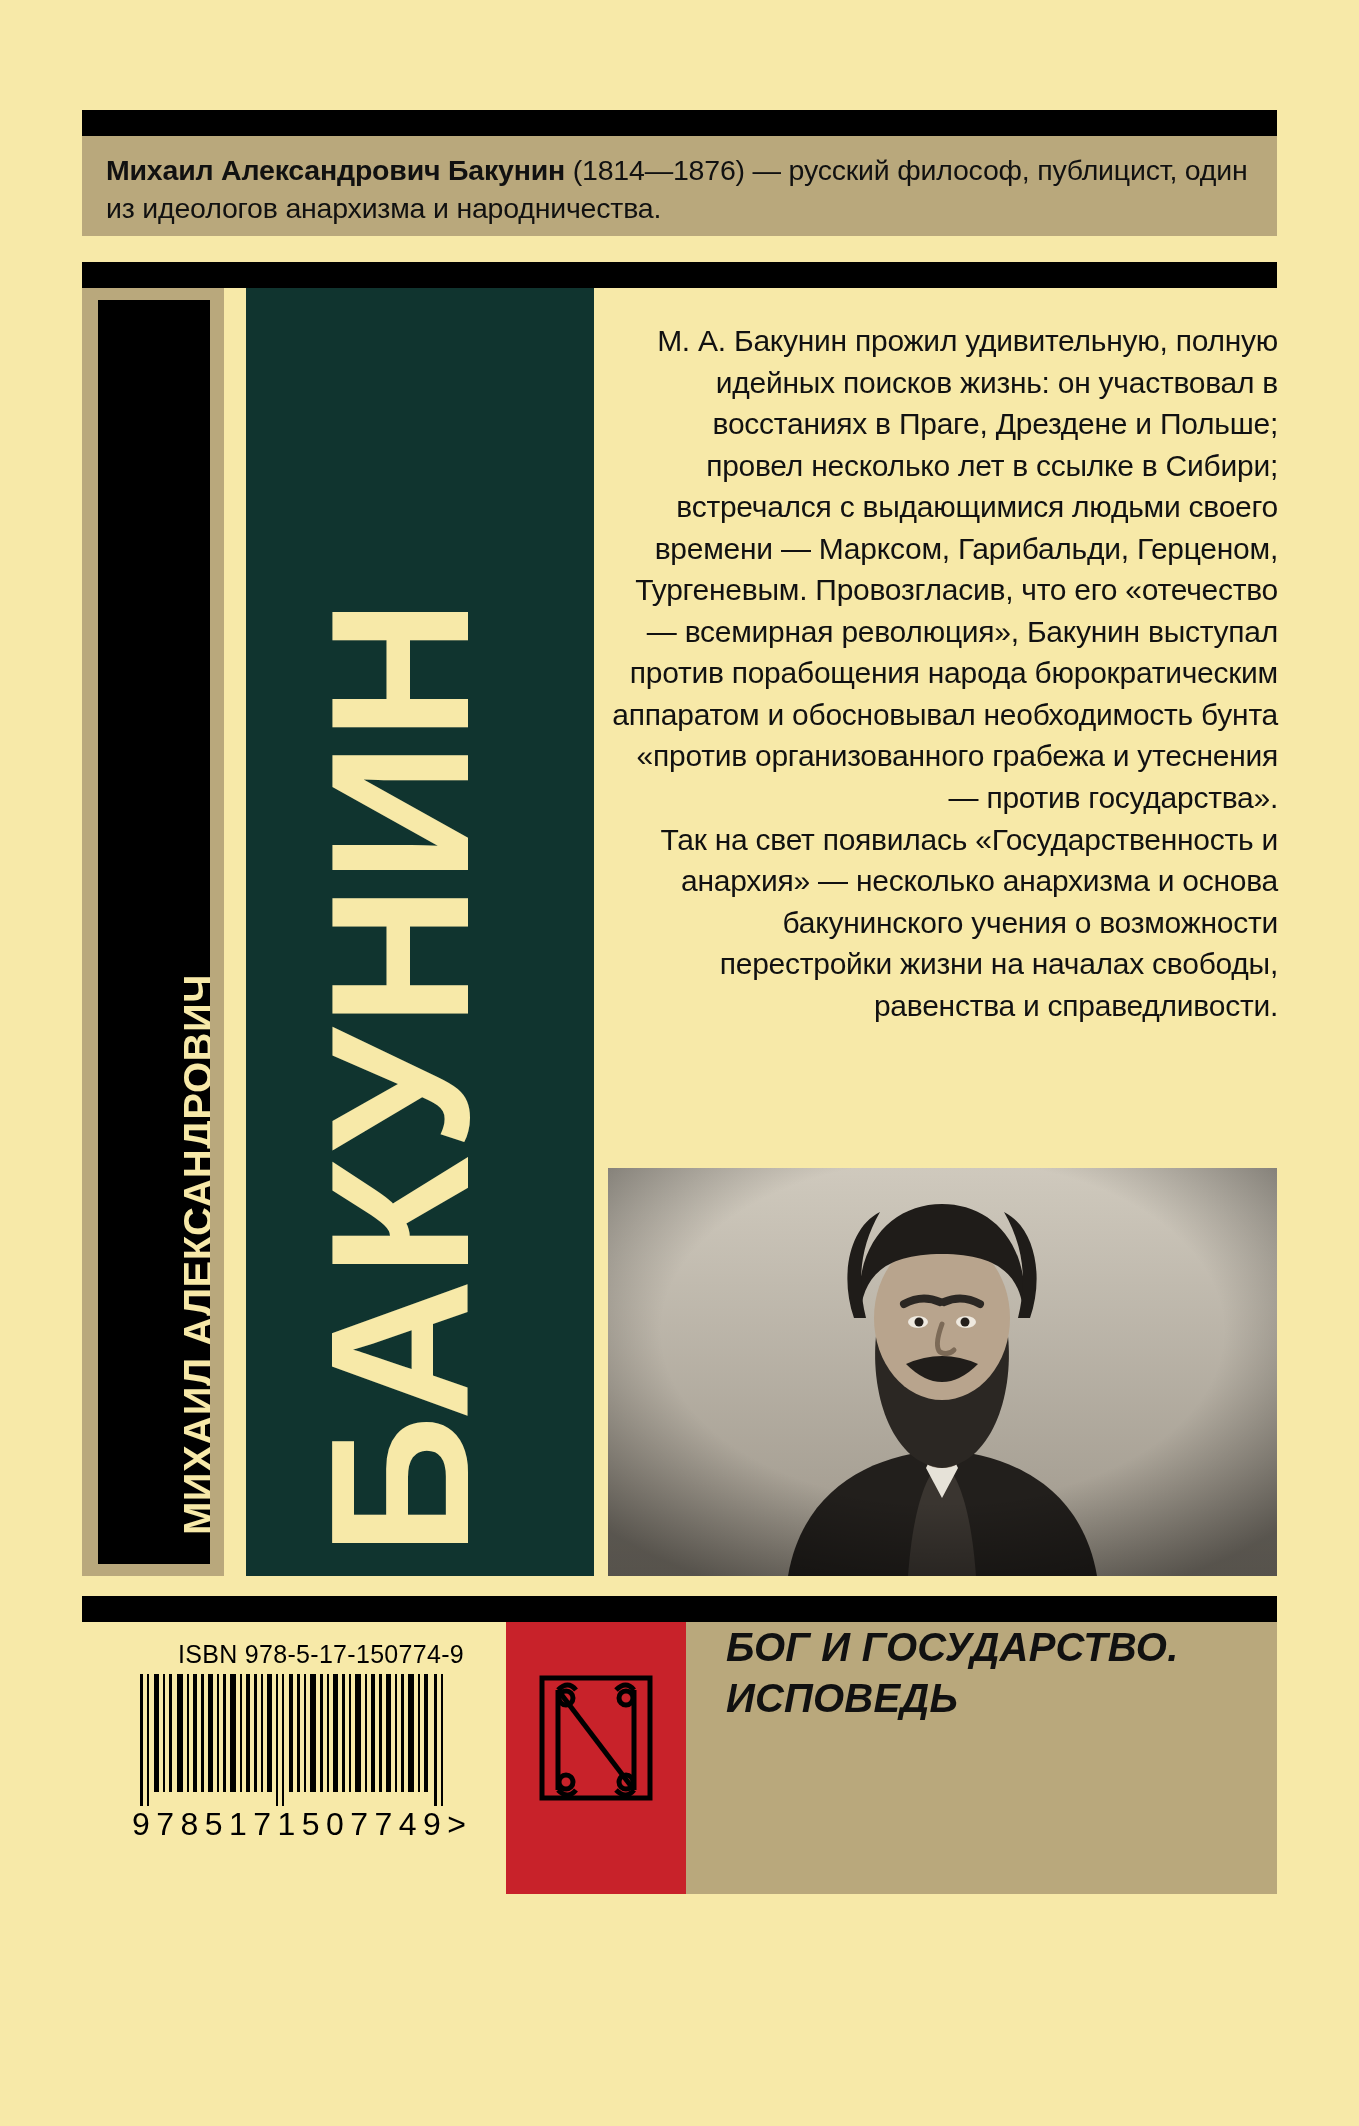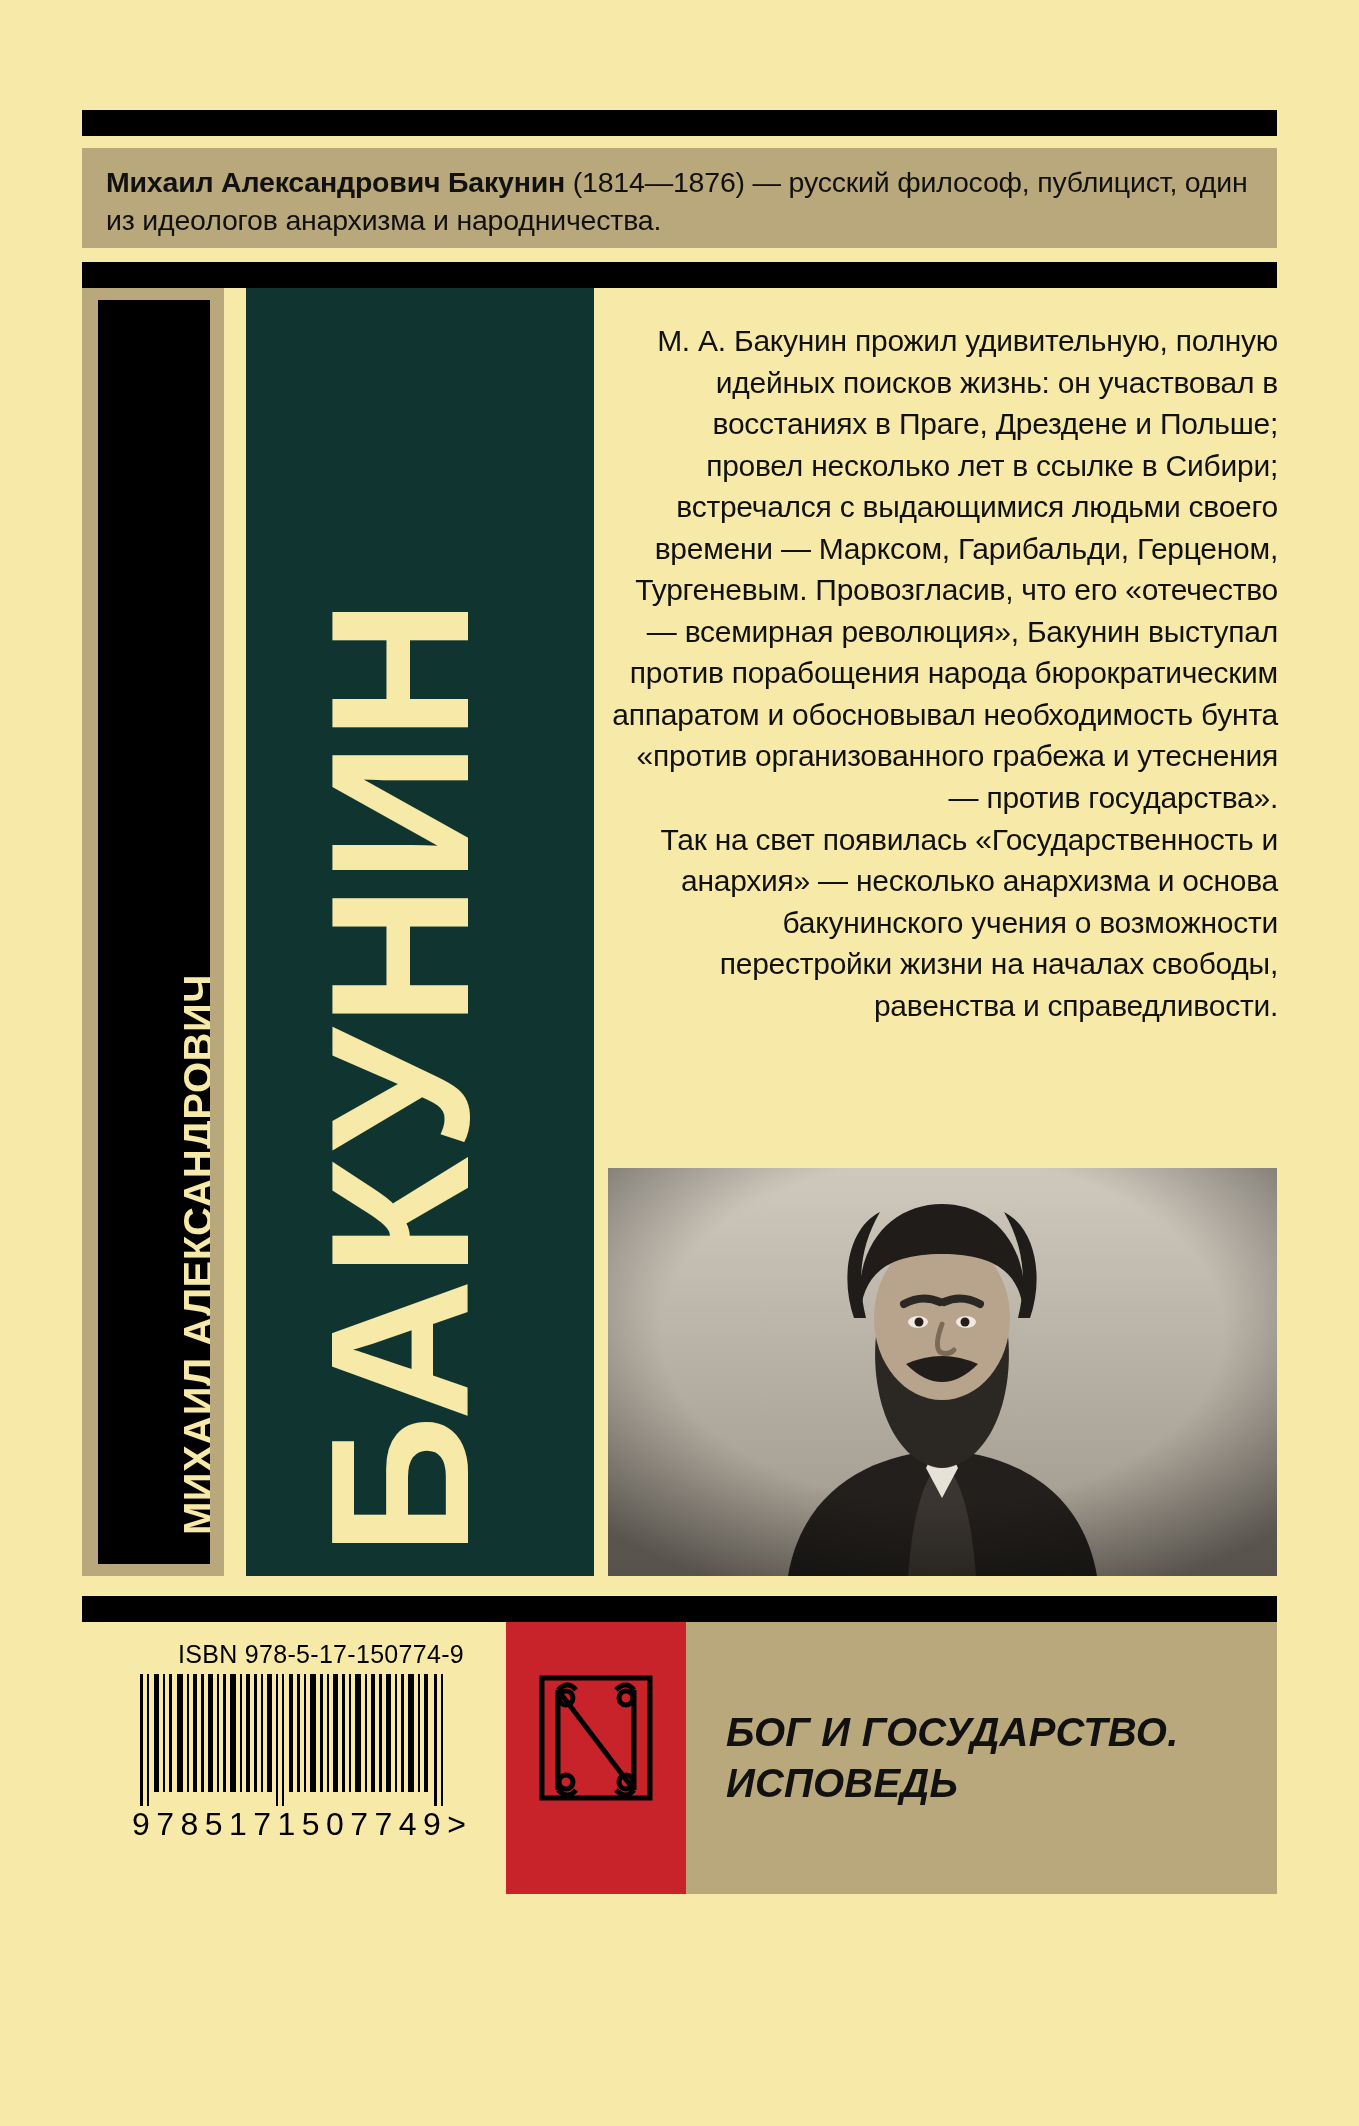--- a/index.html
+++ b/index.html
@@ -29,21 +29,21 @@
     top: 110px;
     width: 1195px;
     height: 26px;
     background: #000000;
   }
 
   
   .blurb-band {
     position: absolute;
     left: 82px;
-    top: 148px;
+    top: 136px;
     width: 1195px;
     height: 100px;
     background: #b9a87c;
     box-sizing: border-box;
     padding: 16px 24px 14px 24px;
   }
   .blurb-text {
     font-size: 28.5px;
     line-height: 1.32;
     color: #111111;
@@ -220,21 +220,20 @@
     position: absolute;
     left: 604px;
     top: 0px;
     width: 591px;
     height: 272px;
     background: #b9a87c;
     box-sizing: border-box;
     padding-left: 40px;
     display: flex;
     flex-direction: column;
-    justify-content: center;
   }
   .book-title {
     font-style: italic;
     font-weight: bold;
     font-size: 40px;
     line-height: 1.28;
     color: #111111;
     letter-spacing: 0.2px;
   }
 

